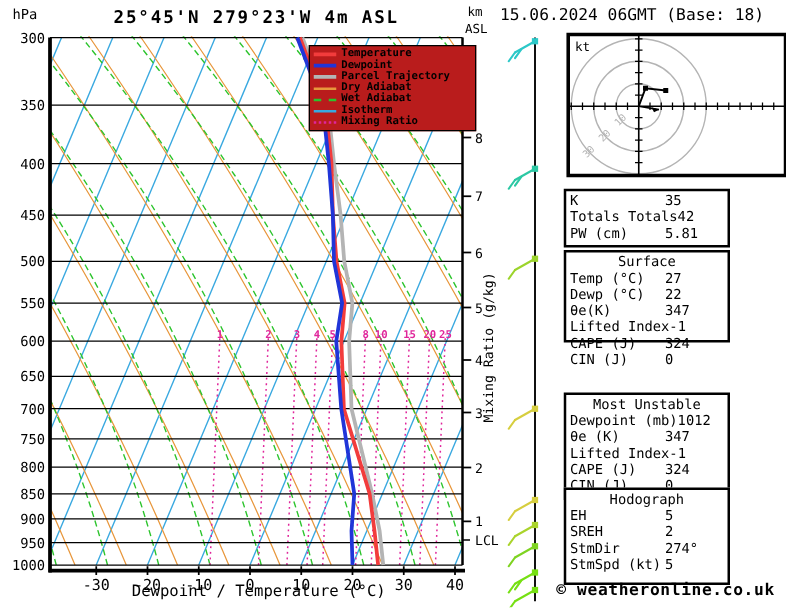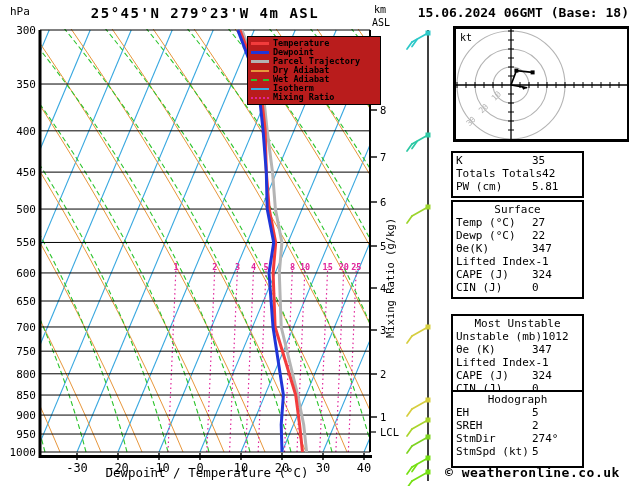--- a/index.html
+++ b/index.html
@@ -1,21 +1,21 @@
 <!DOCTYPE html>
 <html><head>
 <meta charset="utf-8">
 <style>
   html,body{margin:0;padding:0;background:#fff;}
   #app{position:relative;width:629px;height:486px;background:#fff;overflow:hidden;
        font-family:"DejaVu Sans Mono","Liberation Mono",monospace;color:#000;}
   svg text{font-family:"DejaVu Sans Mono","Liberation Mono",monospace;}
   .title-txt{font-size:14px;font-weight:bold;letter-spacing:1.5px;}
-  .date-title{position:absolute;left:400px;top:5px;width:229px;text-align:right;
-              font-size:13px;font-weight:bold;white-space:nowrap;}
+  .date-title{position:absolute;left:400px;top:5px;width:229px;text-align:left;
+              font-size:13px;font-weight:normal;white-space:nowrap;}
   .legend{position:absolute;left:247px;top:36px;width:126px;background:#b91c1c;
           border:1px solid #000;padding:2px 3px;z-index:5;}
   .legend-row{display:flex;align-items:center;height:9px;}
   .legend-line{width:18px;height:0;flex:none;margin-right:4px;}
   .legend-label{font-size:8.5px;font-weight:bold;white-space:nowrap;line-height:9px;}
   .panel{position:absolute;left:451px;width:133px;background:#fff;border:2px solid #000;
          box-sizing:border-box;padding:1px 3px;}
   .panel-title{text-align:center;font-size:11px;line-height:13px;white-space:nowrap;}
   .stat-row{display:flex;font-size:11px;line-height:13px;white-space:nowrap;}
   .stat-label{min-width:76px;flex-shrink:0;}
@@ -338,21 +338,21 @@
         </div>
         <div class="stat-row">
           <span class="stat-label">Totals Totals</span>
           <span class="stat-value">42</span>
         </div>
         <div class="stat-row">
           <span class="stat-label">PW (cm)</span>
           <span class="stat-value">5.81</span>
         </div>
       </div>
-      <div class="panel" style="top: 200px; height: 99px;">
+      <div class="panel" style="top: 200px; height: 74px;">
         <div class="panel-title">Surface</div>
         <div class="stat-row">
           <span class="stat-label">Temp (°C)</span>
           <span class="stat-value">27</span>
         </div>
         <div class="stat-row">
           <span class="stat-label">Dewp (°C)</span>
           <span class="stat-value">22</span>
         </div>
         <div class="stat-row">
@@ -368,21 +368,21 @@
           <span class="stat-value">324</span>
         </div>
         <div class="stat-row">
           <span class="stat-label">CIN (J)</span>
           <span class="stat-value">0</span>
         </div>
       </div>
       <div class="panel" style="top: 314px; height: 86px;">
         <div class="panel-title">Most Unstable</div>
         <div class="stat-row">
-          <span class="stat-label">Unstable (mb)</span>
+          <span class="stat-label">Dewpoint (mb)</span>
           <span class="stat-value">1012</span>
         </div>
         <div class="stat-row">
           <span class="stat-label">θe (K)</span>
           <span class="stat-value">347</span>
         </div>
         <div class="stat-row">
           <span class="stat-label">Lifted Index</span>
           <span class="stat-value">-1</span>
         </div>

